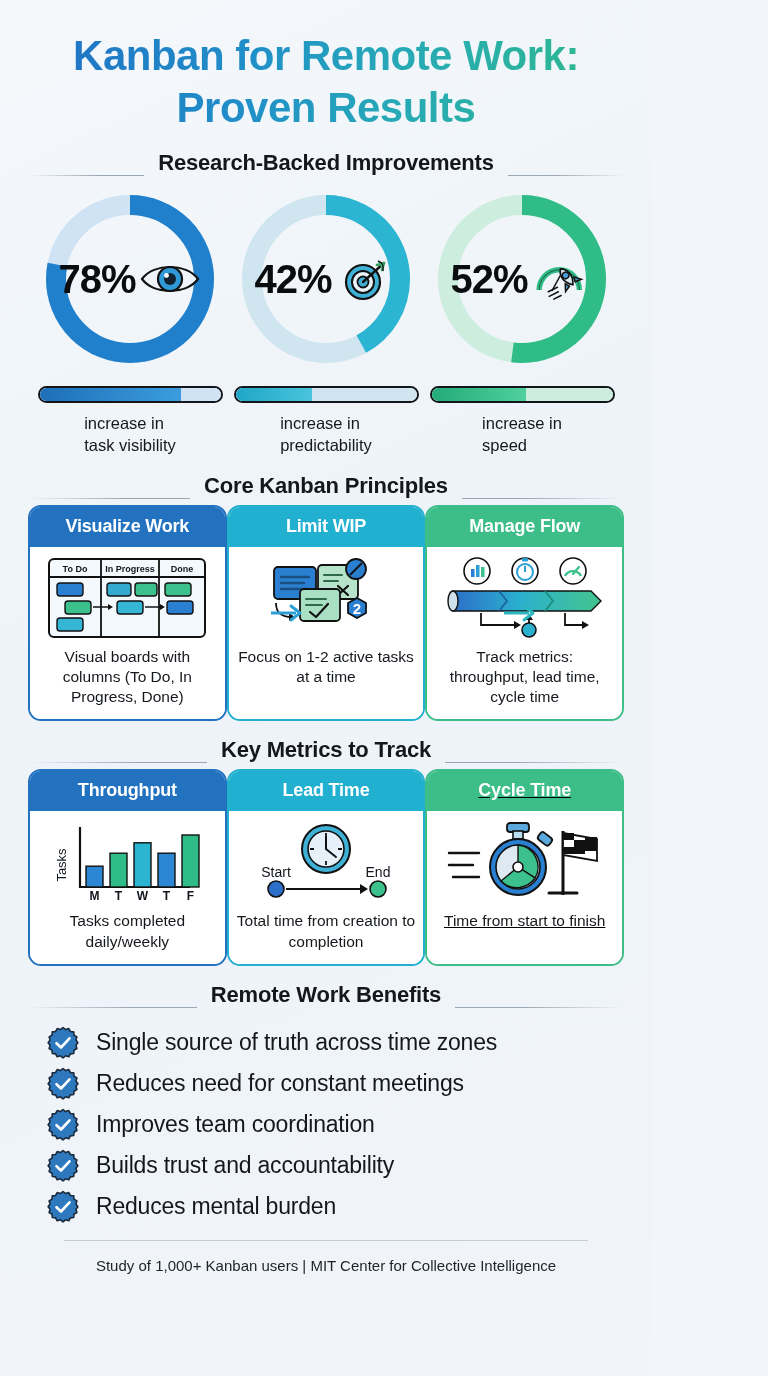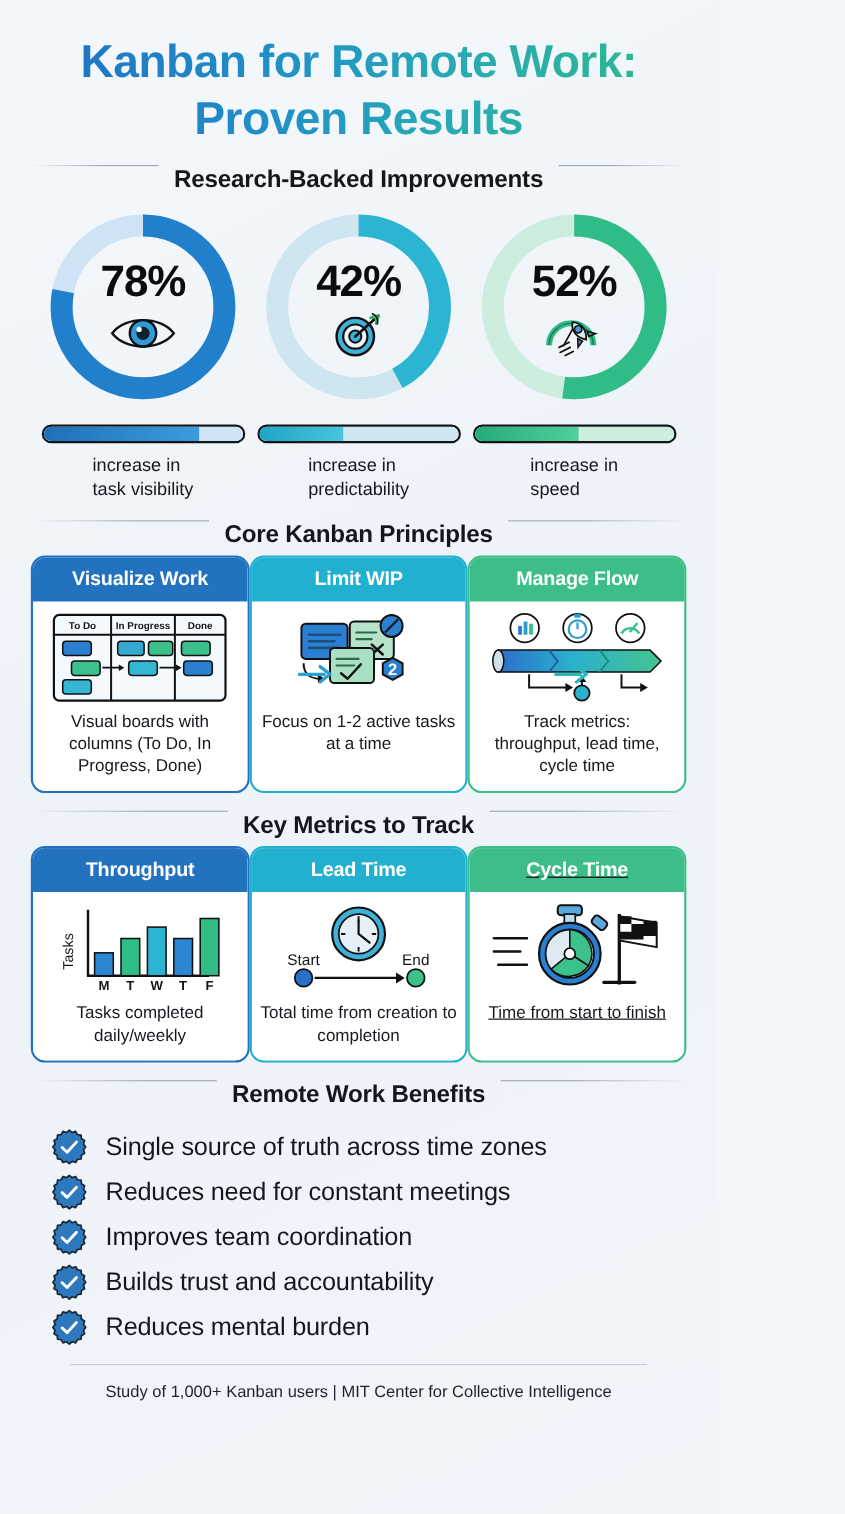--- a/index.html
+++ b/index.html
@@ -27,21 +27,21 @@
     background: linear-gradient(95deg, #1f6fc4 0%, #2090c8 38%, #27a9b6 62%, #2fbb8a 100%);
     -webkit-background-clip: text;
     background-clip: text;
     color: transparent;
     -webkit-text-fill-color: transparent;
   }
   .title .l2 { display: block; }
 
   
   .section-head {
-    display: flex; align-items: flex-start; gap: 14px;
+    display: flex; align-items: flex-end; gap: 14px;
     margin: 16px 4px 6px 4px;
   }
   .section-head .rule {
     flex: 1 1 auto; height: 1px;
     background: linear-gradient(90deg, rgba(150,165,180,0) 0%, #9aa7b4 60%, #9aa7b4 100%);
   }
   .section-head .rule.right {
     background: linear-gradient(90deg, #9aa7b4 0%, #9aa7b4 40%, rgba(150,165,180,0) 100%);
   }
   .section-head h2 {
@@ -49,21 +49,21 @@
     white-space: nowrap; letter-spacing: -0.2px;
   }
 
   
   .stats { display: flex; justify-content: space-between; padding: 4px 8px 0 8px; }
   .stat { width: 216px; display: flex; flex-direction: column; align-items: center; }
   .donut-wrap { position: relative; width: 186px; height: 186px; }
   .donut-wrap svg { display: block; }
   .donut-center {
     position: absolute; inset: 0;
-    display: flex; flex-direction: column; align-items: center; justify-content: center;
+    display: flex; flex-direction: row; align-items: center; justify-content: center;
     gap: 2px;
   }
   .donut-value { font-size: 40px; font-weight: bold; color: #0a0c0e; letter-spacing: -1px; }
   .donut-icon { width: 64px; height: 44px; display: block; }
   .bar-track {
     width: 185px; height: 17px; margin-top: 14px;
     border: 2px solid #12161a; border-radius: 9px;
     overflow: hidden; position: relative;
   }
   .bar-rest { position: absolute; inset: 0; }

